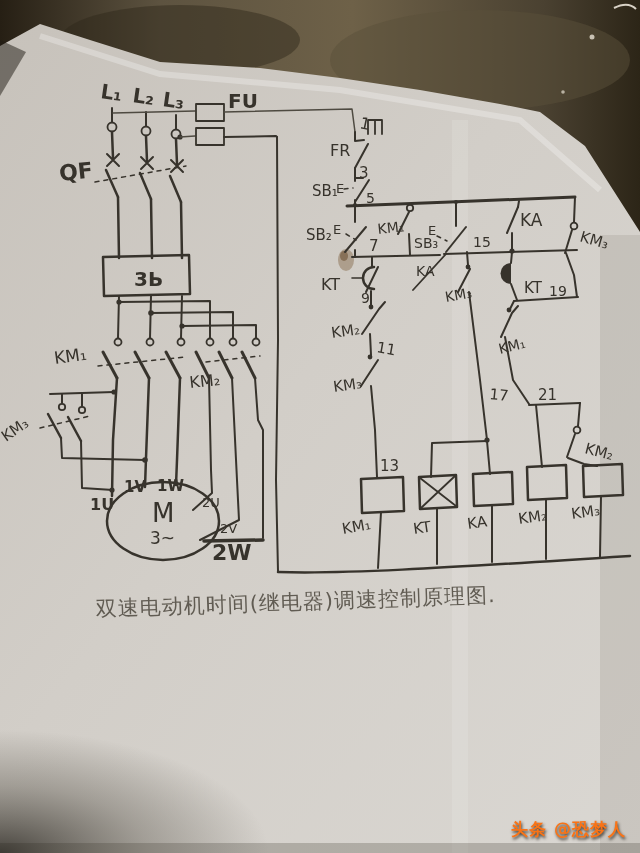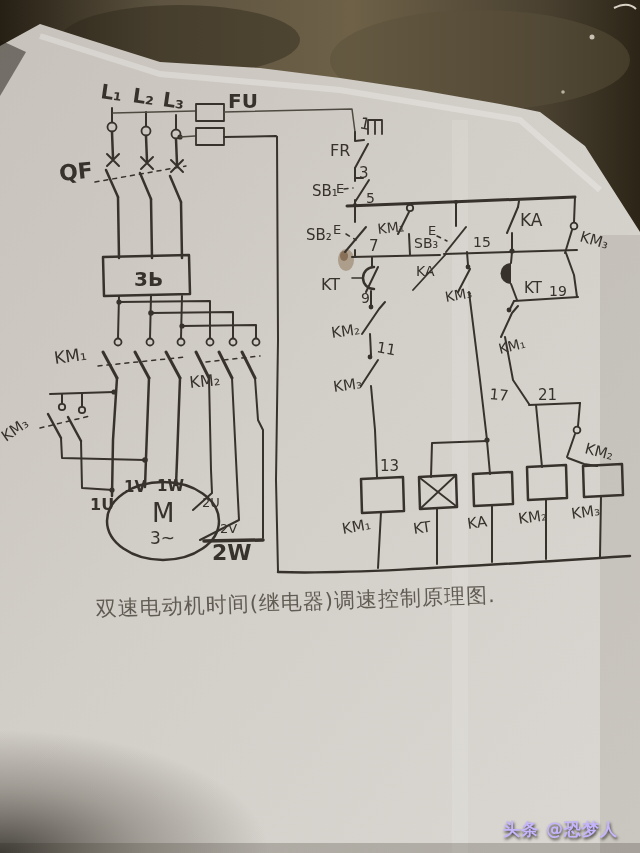--- a/index.html
+++ b/index.html
@@ -7,21 +7,21 @@
          font-family:"DejaVu Sans",sans-serif;}
   #stage svg{position:absolute;left:0;top:0;}
   .ink{stroke:#37332c;fill:none;stroke-linecap:round;stroke-linejoin:round;}
   .thin{stroke:#4e4a41;stroke-width:1.5;}
   .w2{stroke-width:2;}
   .w25{stroke-width:2.5;}
   .w3{stroke-width:3;}
   .lbl{fill:#37332c;font-family:"DejaVu Sans",sans-serif;}
   .dash{stroke-dasharray:4 5;stroke-width:1.5;}
   .dot{fill:#37332c;stroke:none;}
-  #watermark{position:absolute;right:22px;bottom:12px;color:#c4b5fd;
+  #watermark{position:absolute;right:14px;bottom:12px;color:#f97316;
     font-size:17px;font-weight:bold;letter-spacing:1px;
     text-shadow:1px 2px 3px rgba(30,26,18,.85);
     font-family:"DejaVu Sans",sans-serif;}
 </style>
 </head>
 <body>
 
 <div id="stage">
 <svg width="640" height="853" viewBox="0 0 640 853">
   <defs>

